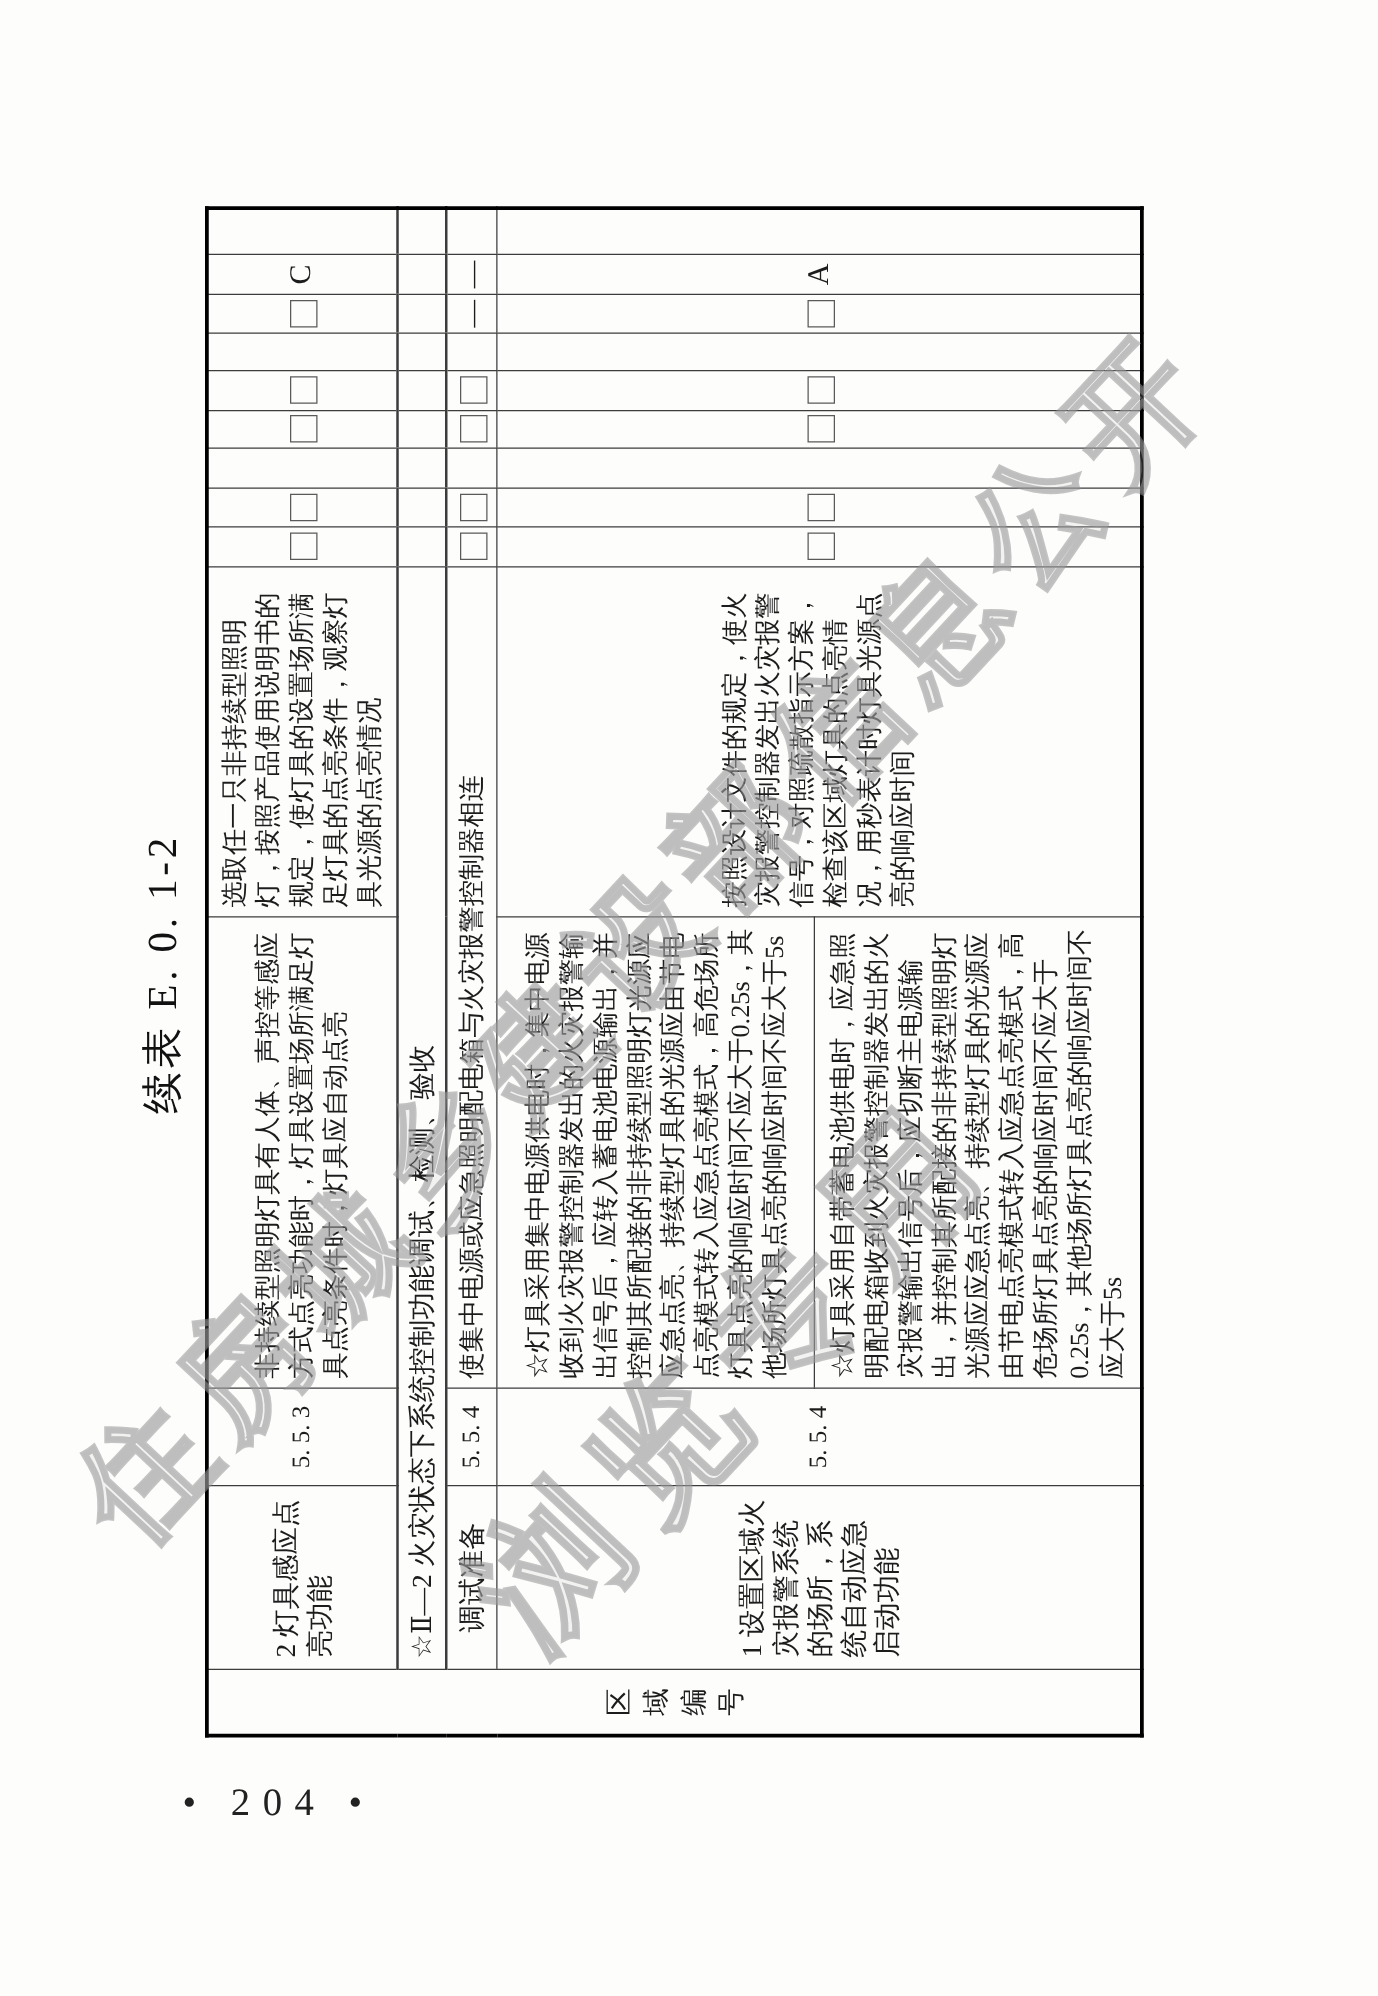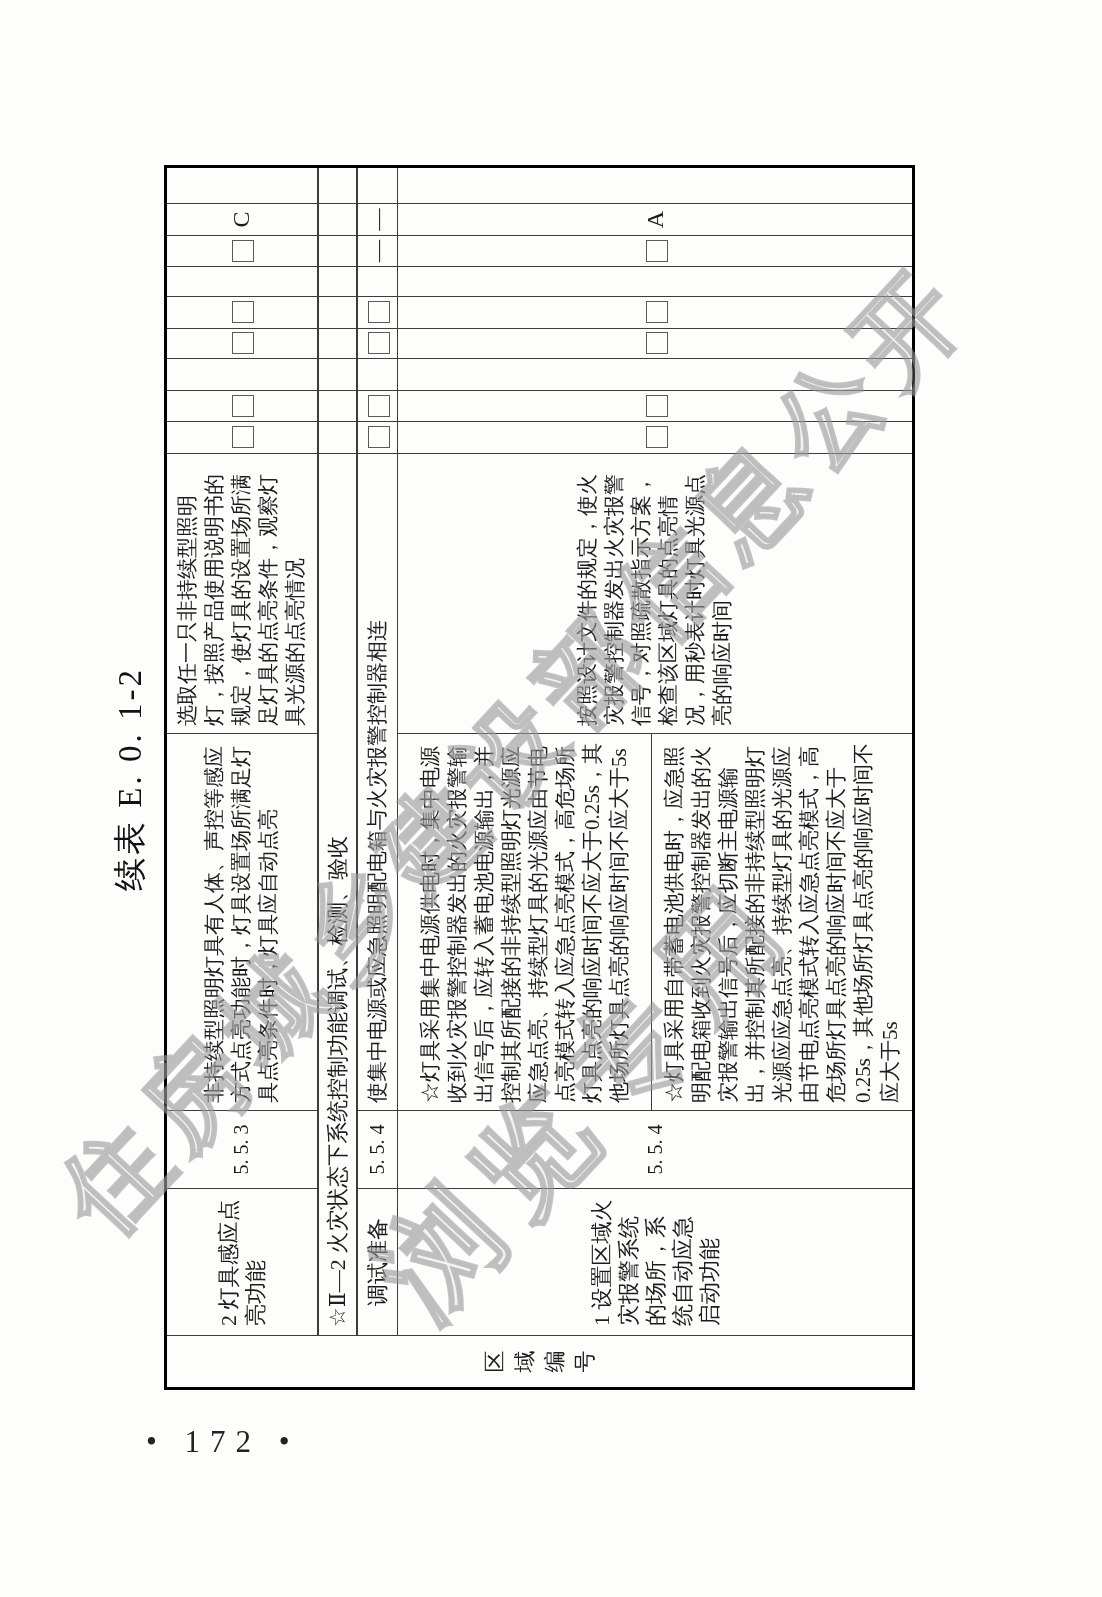--- a/index.html
+++ b/index.html
@@ -155,15 +155,15 @@
       <tr style="height:262px">
         <td class="txt">☆灯具采用自带蓄电池供电时，应急照明配电箱收到火灾报警控制器发出的火灾报警输出信号后，应切断主电源输出，并控制其所配接的非持续型照明灯光源应应急点亮、持续型灯具的光源应由节电点亮模式转入应急点亮模式，高危场所灯具点亮的响应时间不应大于0.25s，其他场所灯具点亮的响应时间不应大于5s</td>
       </tr>
     </tbody>
       </table>
   </div>
 
   <div class="wm wm1">住房城乡建设部信息公开</div>
   <div class="wm wm2">浏览专用</div>
 
-  <div class="footer">• 172 •</div>
+  <div class="footer">• 204 •</div>
 
 </div>
 
 </body></html>

